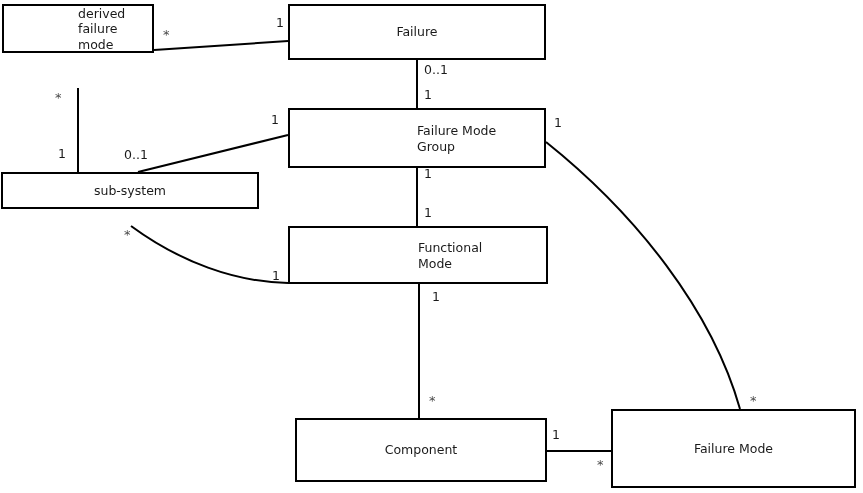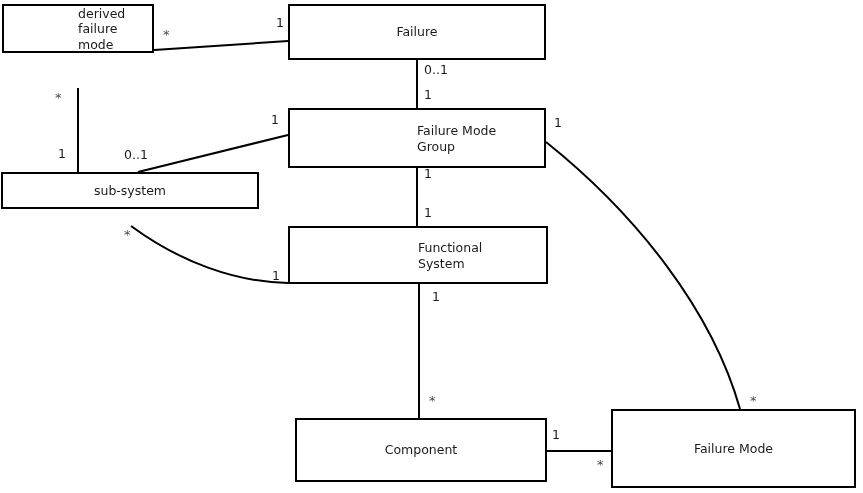--- a/index.html
+++ b/index.html
@@ -93,21 +93,21 @@
     <div class="uml-box-label half-left">Failure Mode
 Group</div>
   </div>
 
   <div class="uml-box" style="left:1px; top:172px; width:258px; height:37px;">
     <div class="uml-box-label centered">sub-system</div>
   </div>
 
   <div class="uml-box" style="left:288px; top:226px; width:260px; height:58px;">
     <div class="uml-box-label half-left">Functional
-System</div>
+Mode</div>
   </div>
 
   <div class="uml-box" style="left:295px; top:418px; width:252px; height:64px;">
     <div class="uml-box-label centered">Component</div>
   </div>
 
   <div class="uml-box" style="left:611px; top:409px; width:245px; height:79px;">
     <div class="uml-box-label centered">Failure Mode</div>
   </div>
 

